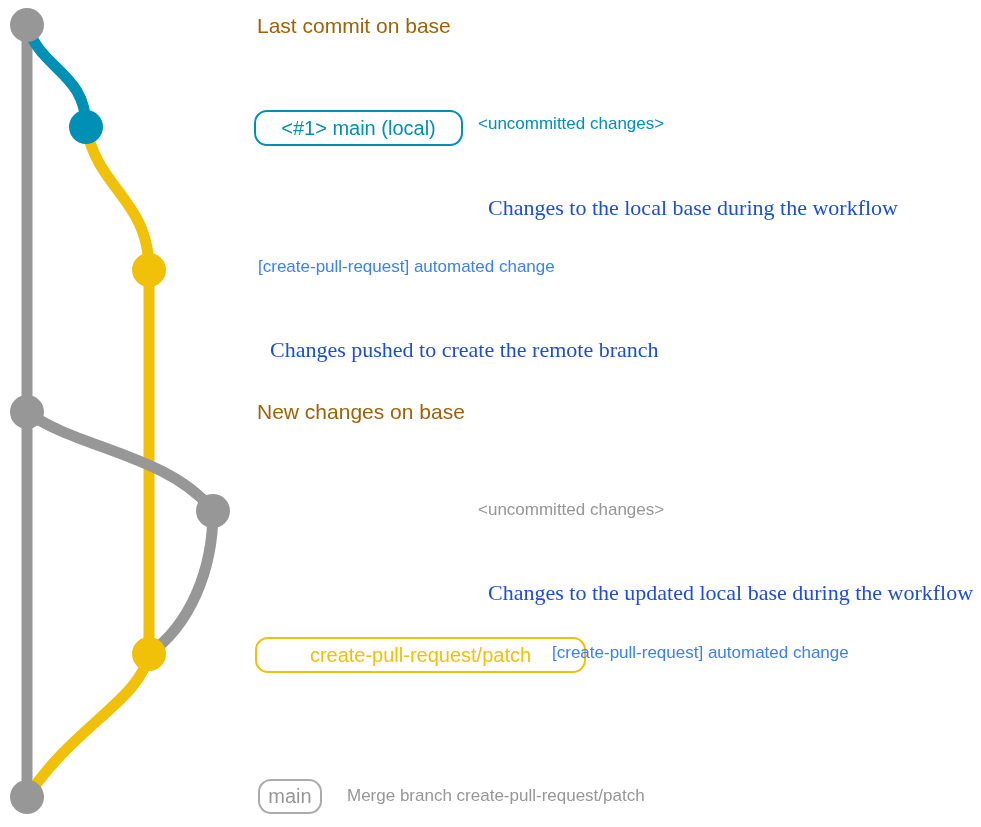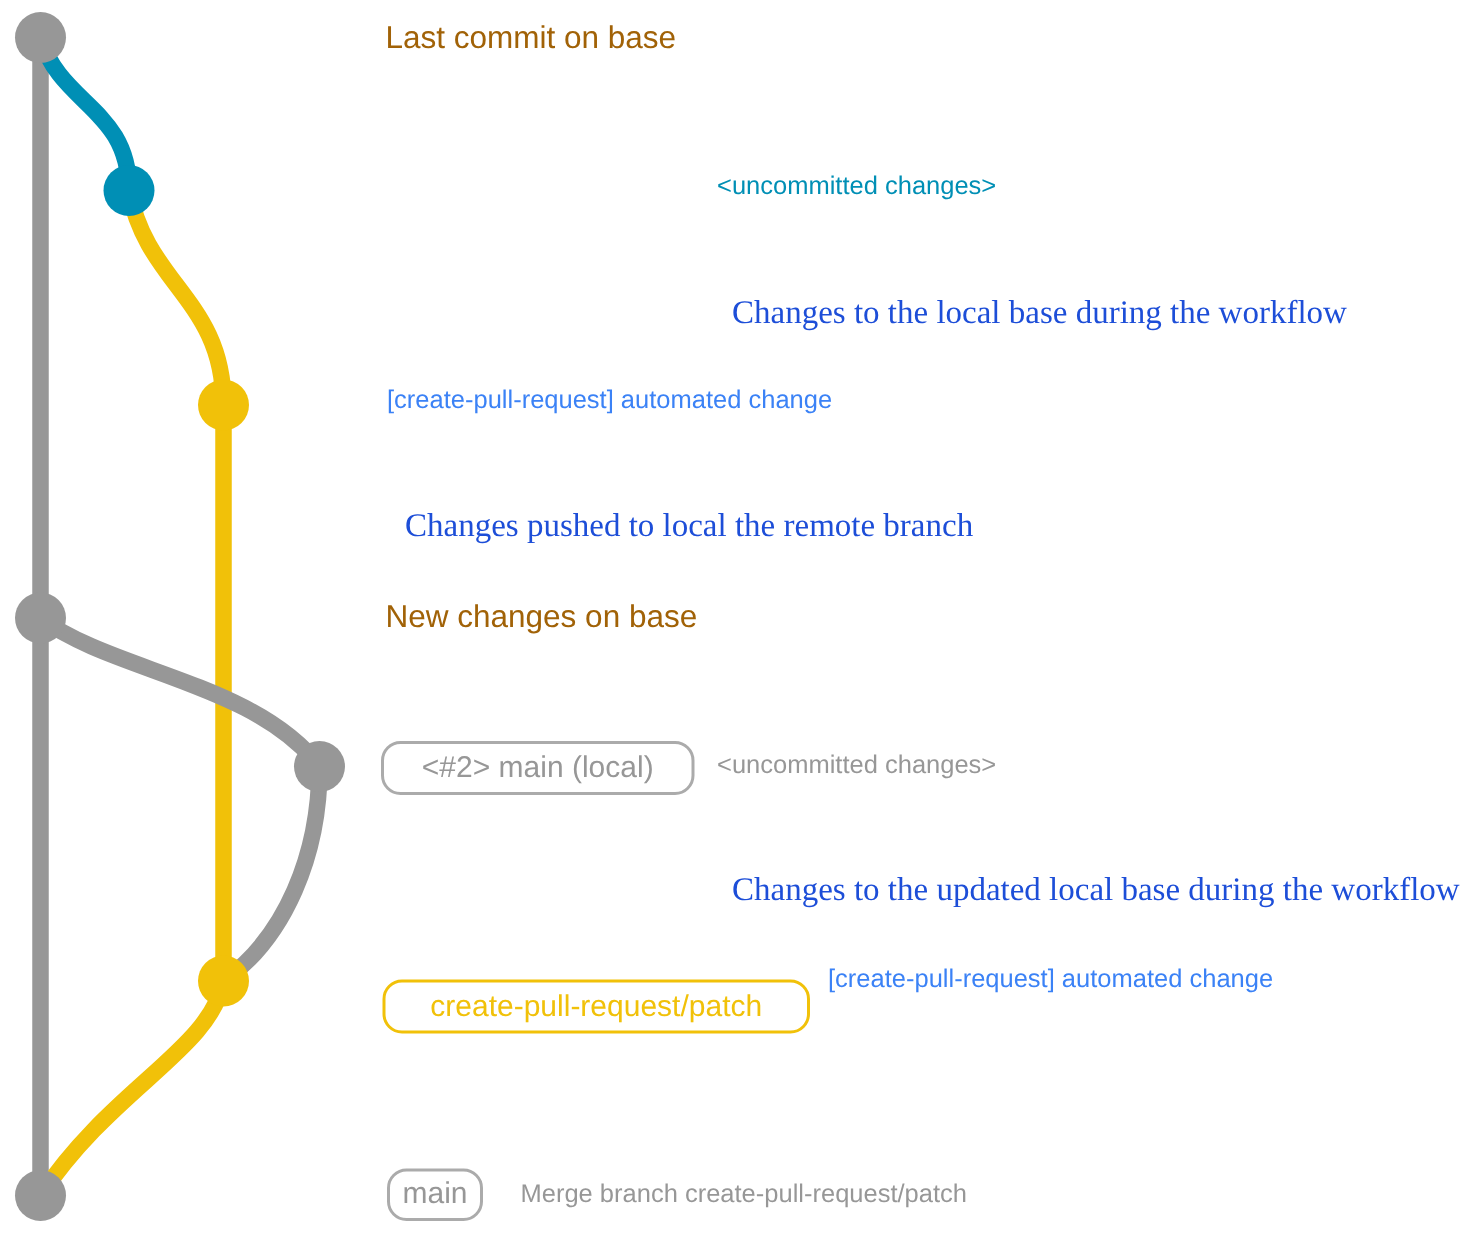--- a/index.html
+++ b/index.html
@@ -61,35 +61,35 @@
     <circle cx="86" cy="127" r="17" fill="#008fb5"></circle>
     <circle cx="149" cy="270" r="17" fill="#f1c109"></circle>
     <circle cx="27" cy="412" r="17" fill="#979797"></circle>
     <circle cx="213" cy="511" r="17" fill="#979797"></circle>
     <circle cx="149" cy="654" r="17" fill="#f1c109"></circle>
     <circle cx="27" cy="797" r="17" fill="#979797"></circle>
   </svg>
 
   <div class="abs note-gray" style="left:257px; top:14px;">Last commit on base</div>
 
+  <div class="badge blue" style="left:254px; top:110px; width:209px; height:36px;">
+    <span>&lt;#1&gt; main (local)</span>
+  </div>
   <div class="abs title blue" style="left:478px; top:114px;">&lt;uncommitted changes&gt;</div>
   <div class="abs desc" style="left:488px; top:147px;">Changes to the local base during the workflow</div>
 
   <div class="abs title yellow" style="left:258px; top:257px;">[create-pull-request] automated change</div>
-  <div class="abs desc" style="left:270px; top:289px;">Changes pushed to local the remote branch</div>
+  <div class="abs desc" style="left:270px; top:289px;">Changes pushed to create the remote branch</div>
 
   <div class="abs note-gray" style="left:257px; top:400px;">New changes on base</div>
 
-  <div class="badge gray" style="left:254px; top:494px; width:209px; height:36px;">
-    <span>&lt;#2&gt; main (local)</span>
-  </div>
   <div class="abs title gray" style="left:478px; top:500px;">&lt;uncommitted changes&gt;</div>
   <div class="abs desc" style="left:488px; top:532px;">Changes to the updated local base during the workflow</div>
 
-  <div class="badge yellow" style="left:255px; top:637px; width:285px; height:36px;margin-top:16px;">
+  <div class="badge yellow" style="left:255px; top:637px; width:331px; height:36px;">
     <span>create-pull-request/patch</span>
   </div>
   <div class="abs title yellow" style="left:552px; top:643px;">[create-pull-request] automated change</div>
 
   <div class="badge gray" style="left:258px; top:779px; width:64px; height:35px;">
     <span>main</span>
   </div>
   <div class="abs title gray" style="left:347px; top:786px;">Merge branch create-pull-request/patch</div>
 
 </div>

